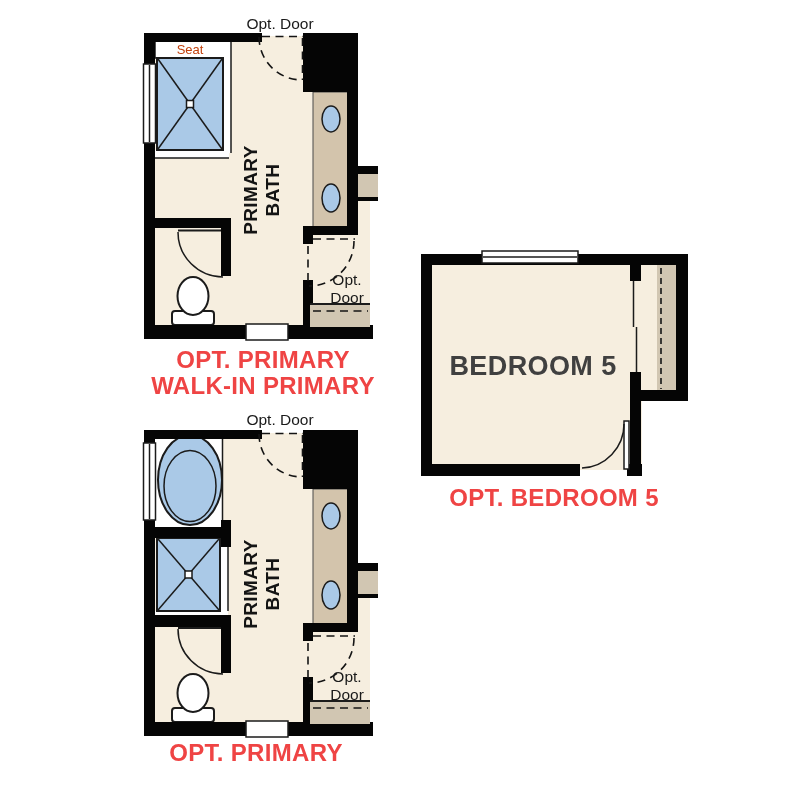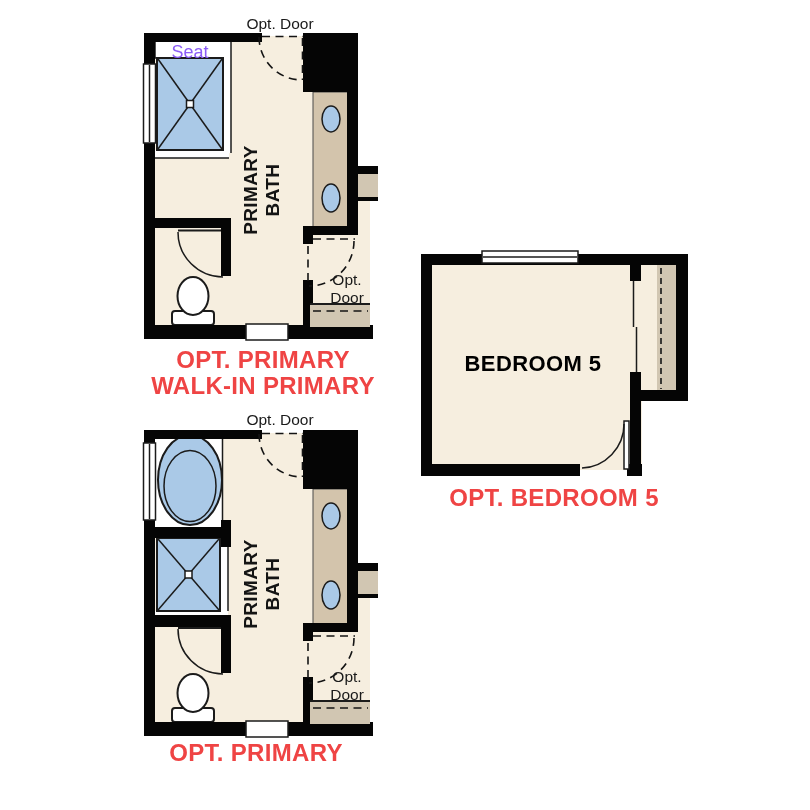--- a/index.html
+++ b/index.html
@@ -4,23 +4,23 @@
 <style>
   html,body{margin:0;padding:0;background:#fff;}
   #stage{position:relative;width:726px;height:810px;background:#ffffff;overflow:hidden;
          font-family:"Liberation Sans", sans-serif;color:#101010;}
   #plansvg{position:absolute;left:0;top:0;}
   .label{position:absolute;transform:translateX(-50%);text-align:center;white-space:nowrap;}
   .caption{font-weight:bold;font-size:24px;line-height:25.5px;letter-spacing:.3px;color:#ef4444;}
   .room-label-bath{position:absolute;transform:translate(-50%,-50%) rotate(-90deg);
          font-weight:bold;font-size:19px;line-height:21.5px;letter-spacing:.4px;text-align:center;
          white-space:nowrap;color:#141414;}
-  .room-label-bed{font-weight:bold;font-size:22px;letter-spacing:.4px;color:#000000;}
+  .room-label-bed{font-weight:bold;font-size:27px;letter-spacing:.4px;color:#404040;}
   .optdoor{font-size:15.5px;line-height:17.5px;color:#1a1a1a;}
-  .seat{font-size:18px;color:#8b5cf6;}
+  .seat{font-size:13px;color:#c2410c;}
   
   .wall{fill:#050505;}
   .floor{fill:#f6eedf;}
   .white{fill:#ffffff;}
   .blue{fill:#aac9e7;stroke:#1b1b1b;stroke-width:2;}
   .blue-thin{fill:#aac9e7;stroke:#1b1b1b;stroke-width:1.5;}
   .tan2{fill:#d1c6b2;}
   .ln{stroke:#1b1b1b;stroke-width:1.5;fill:none;}
   .ln2{stroke:#1b1b1b;stroke-width:2;fill:none;}
   .fix{fill:#ffffff;stroke:#1b1b1b;stroke-width:2;}

